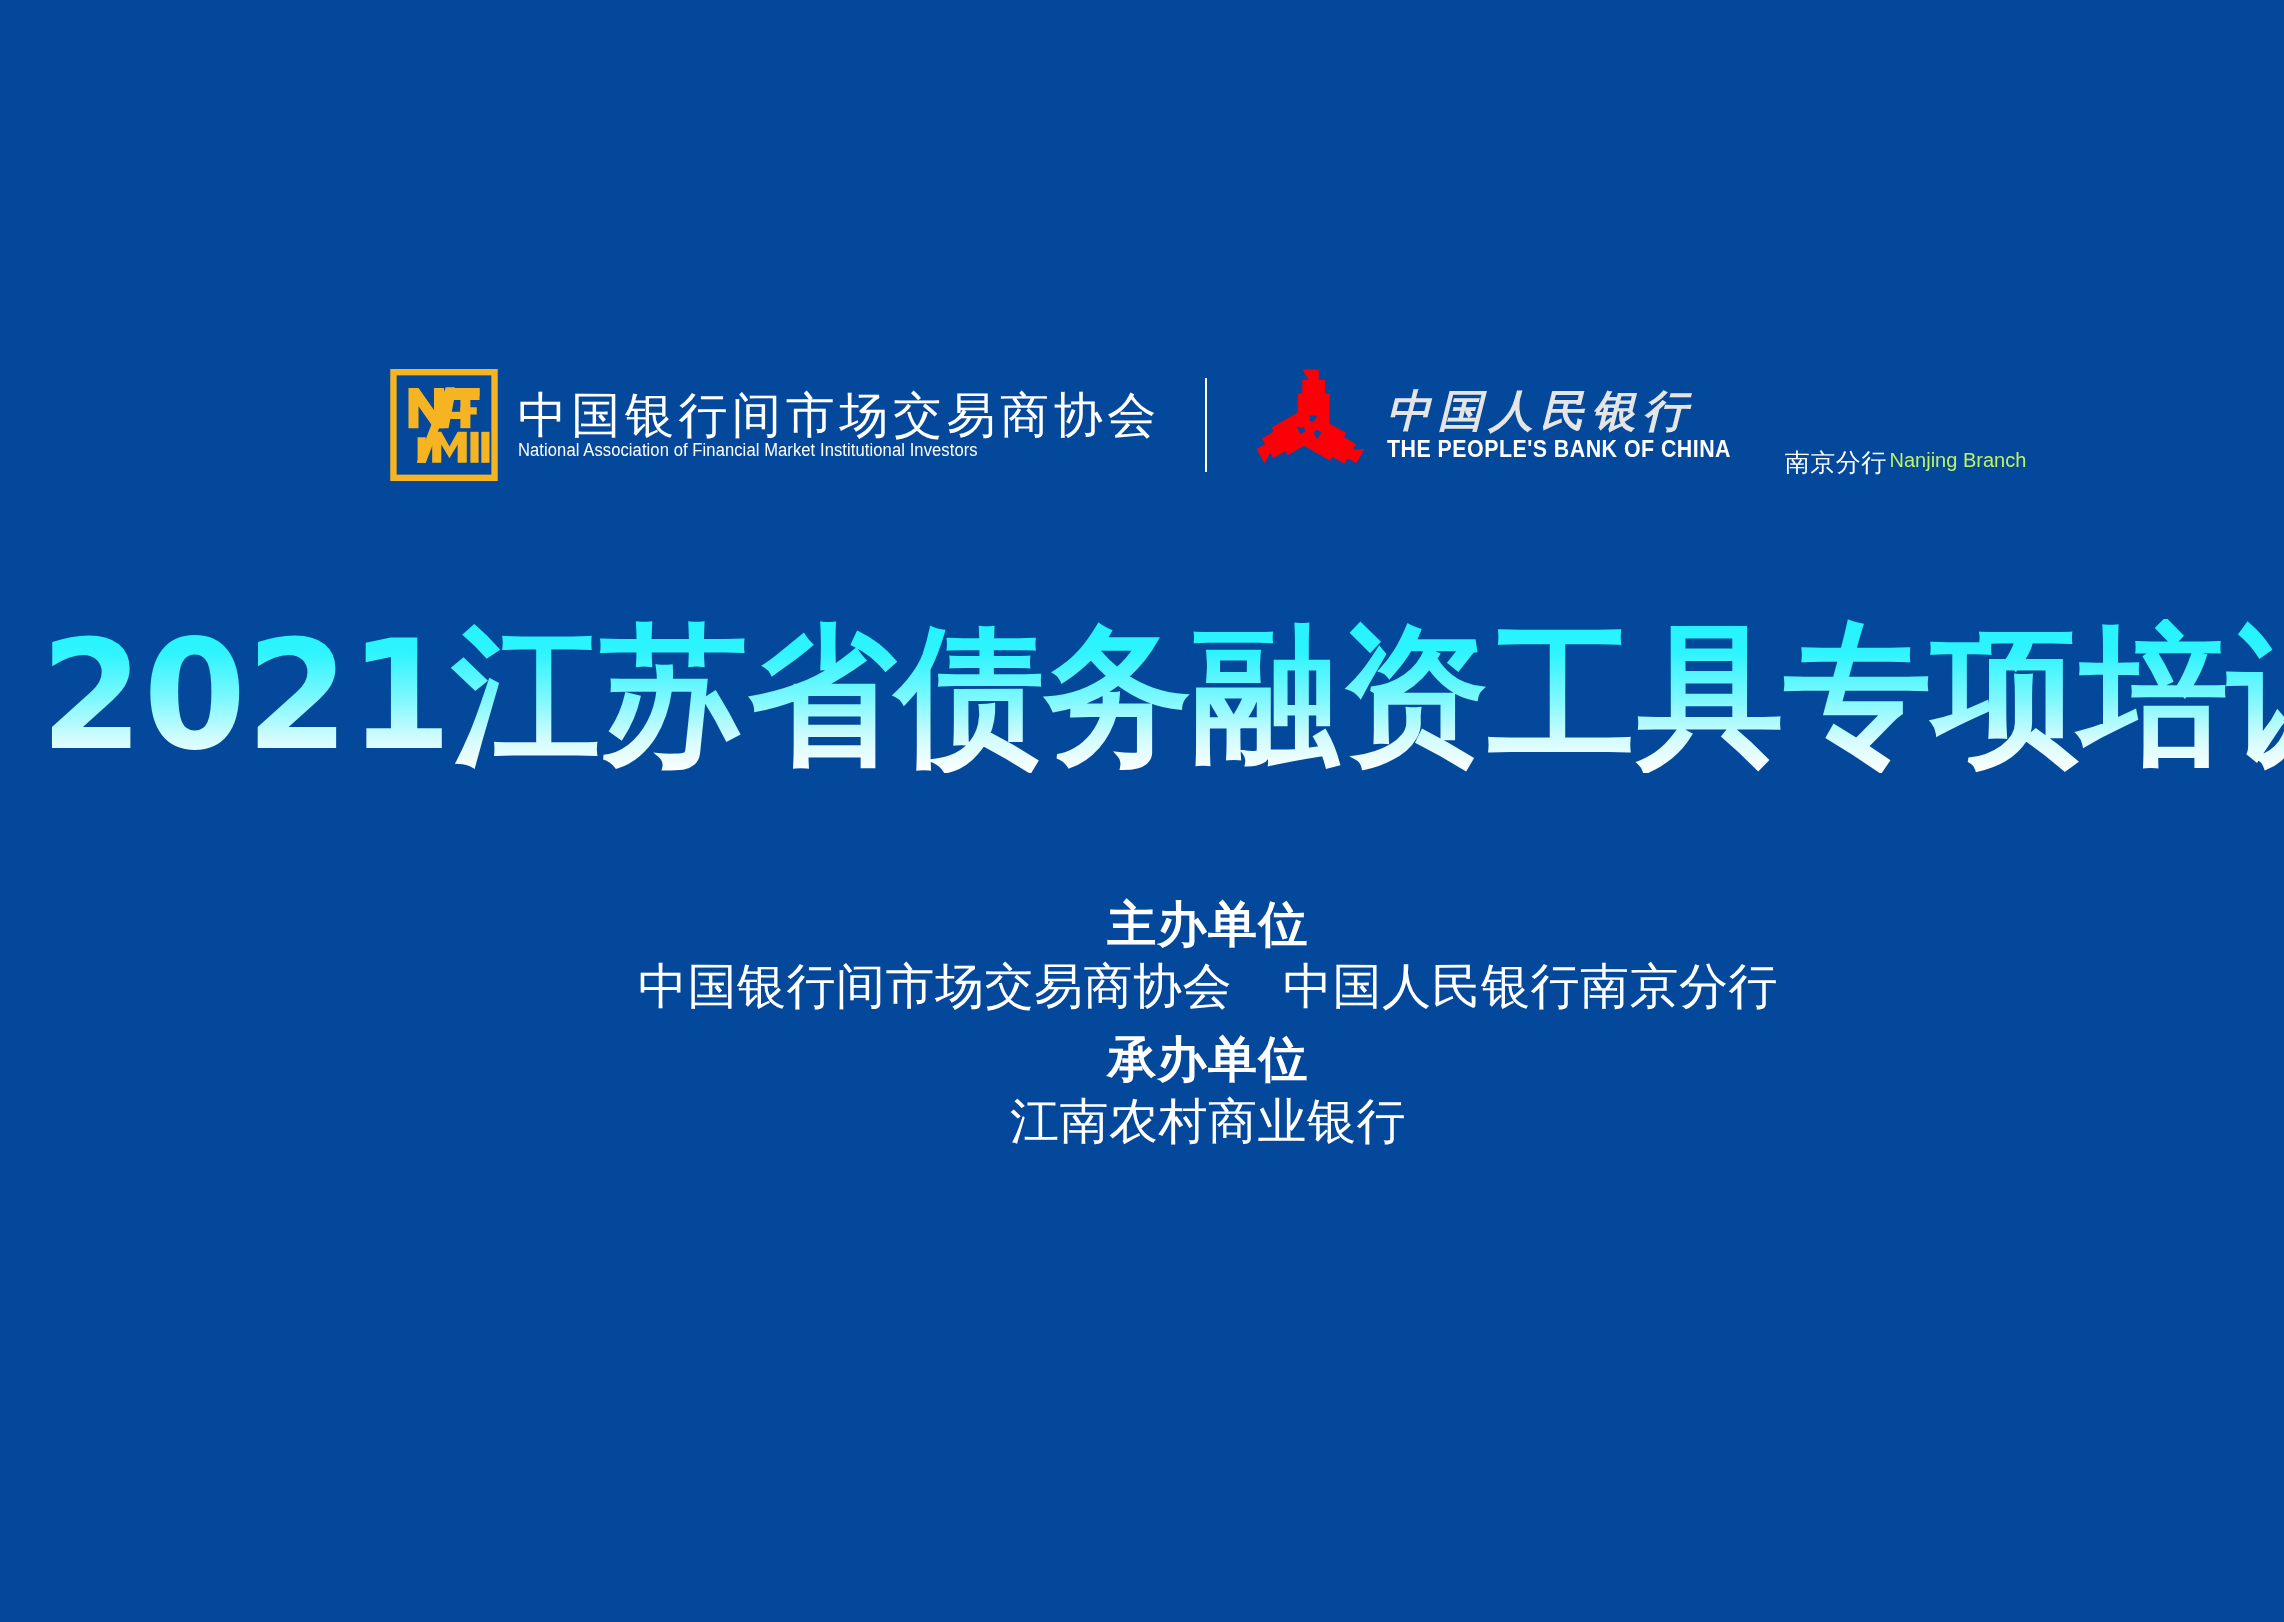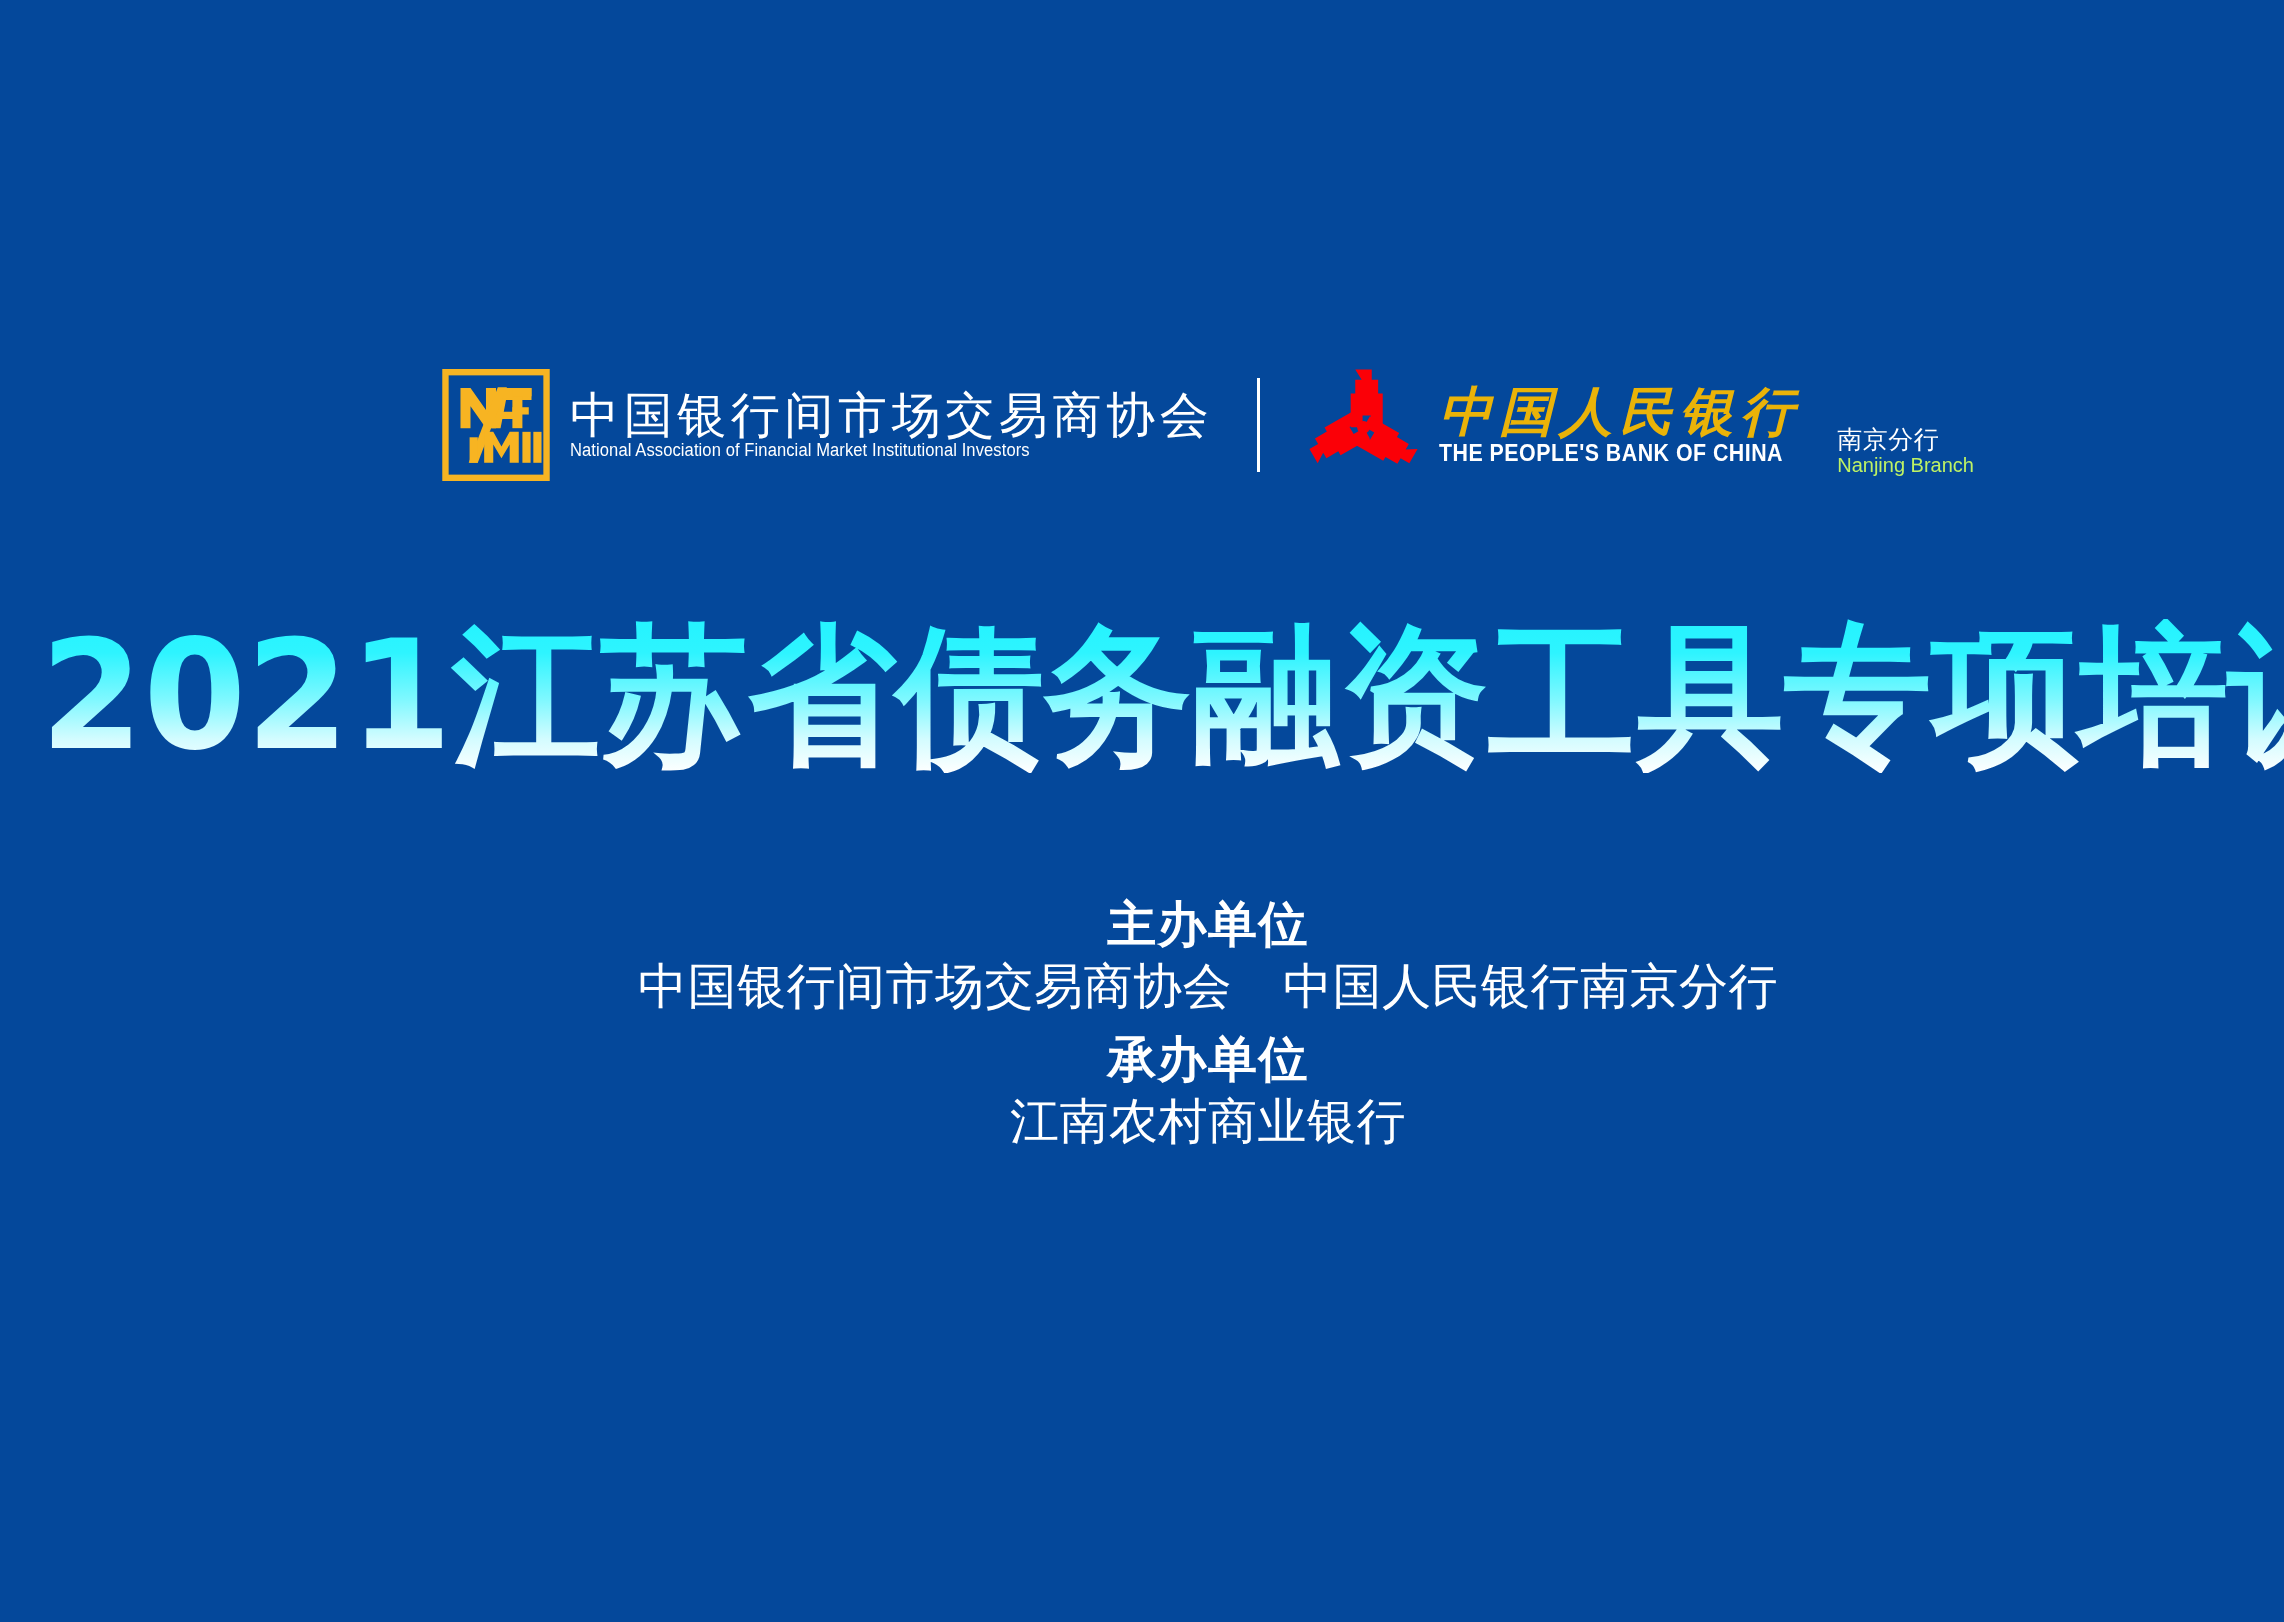--- a/index.html
+++ b/index.html
@@ -90,23 +90,23 @@
   }
   .pboc-mark svg { display: block; width: 100%; height: 100%; }
 
   .pboc-words {
     display: flex;
     flex-direction: column;
     justify-content: center;
     gap: 4.6px;
   }
   .pboc-cn {
-    font-size: 53px;
-    line-height: 1.0;
-    color: #eab308;
+    font-size: 44px;
+    line-height: 1.0;
+    color: #e5e5e5;
     font-weight: 600;
     letter-spacing: 7.3px;
     white-space: nowrap;
     font-family: "DejaVu Serif", "Liberation Serif", serif;
     font-style: italic;
   }
   .pboc-en {
     font-size: 23px;
     line-height: 1.0;
     color: #ffffff;
@@ -114,21 +114,20 @@
     white-space: nowrap;
     letter-spacing: 0.5px;
     transform: scaleX(0.93);
     transform-origin: left center;
     font-family: "Liberation Sans", sans-serif;
   }
 
   
   .pboc-branch {
     display: flex;
-    flex-direction: column;
     justify-content: flex-end;
     align-self: flex-end;
     padding-bottom: 10px;
     margin-left: 12px;
     gap: 2.7px;
   }
   .branch-cn {
     font-size: 25px;
     line-height: 1.0;
     color: #ffffff;

